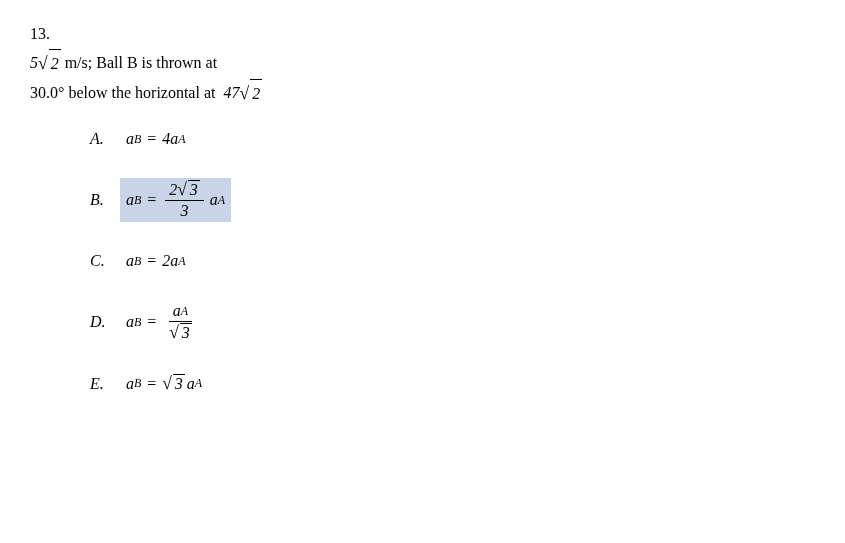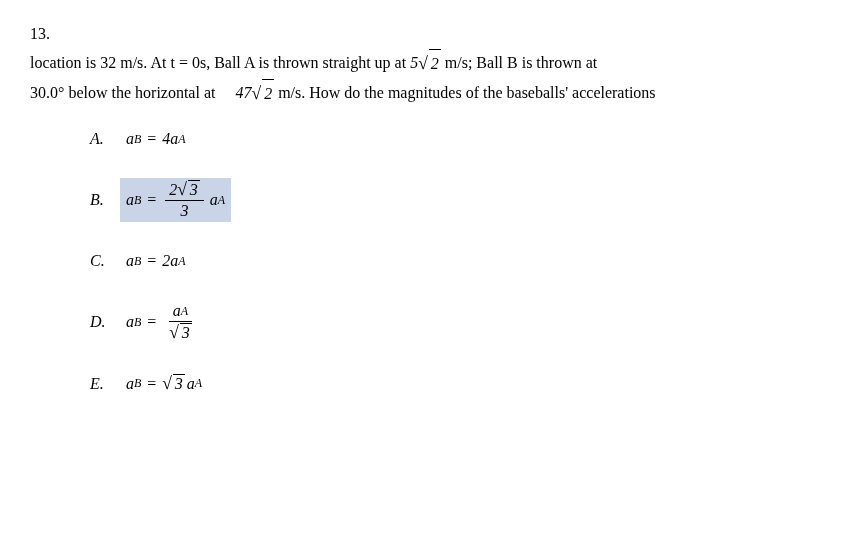--- a/index.html
+++ b/index.html
@@ -97,42 +97,40 @@
 </head>
 <body>
 
 <div>
 
   <div class="question-text">
     <div class="line1">
       <span style="margin-right:18px;">13.</span>
     </div>
     <div class="line2" style="display:flex; align-items:baseline; flex-wrap:wrap; line-height:1.8;">
-      <span style="margin-right:4px;">location is 32 m/s. At t = 0s, Ball A is thrown straight up at</span>
 
       <span class="inline-math">
         <span>5</span>
           <span class="sqrt-wrapper">
             <span class="sqrt-symbol">√</span>
             <span class="sqrt-content">2</span>
           </span>
       </span>
       <span style="margin-left:4px;">m/s; Ball B is thrown at</span>
     </div>
     <div class="line3" style="display:flex; align-items:baseline; flex-wrap:wrap; line-height:1.8;">
-      <span style="margin-right:20px;">30.0° below the horizontal at</span>
+      <span style="margin-right:8px;">30.0° below the horizontal at</span>
 
       <span class="inline-math">
         <span>47</span>
           <span class="sqrt-wrapper">
             <span class="sqrt-symbol">√</span>
             <span class="sqrt-content">2</span>
           </span>
       </span>
-      <span style="margin-left:4px;">m/s. How do the magnitudes of the baseballs' accelerations</span>
     </div>
   </div>
 
   <div class="answers">
 
     <div class="answer-row">
       <span class="answer-label">A.</span>
       <div class="answer-content">
         <span class="math-var">a</span>
           <span class="subscript math-var">B</span>

